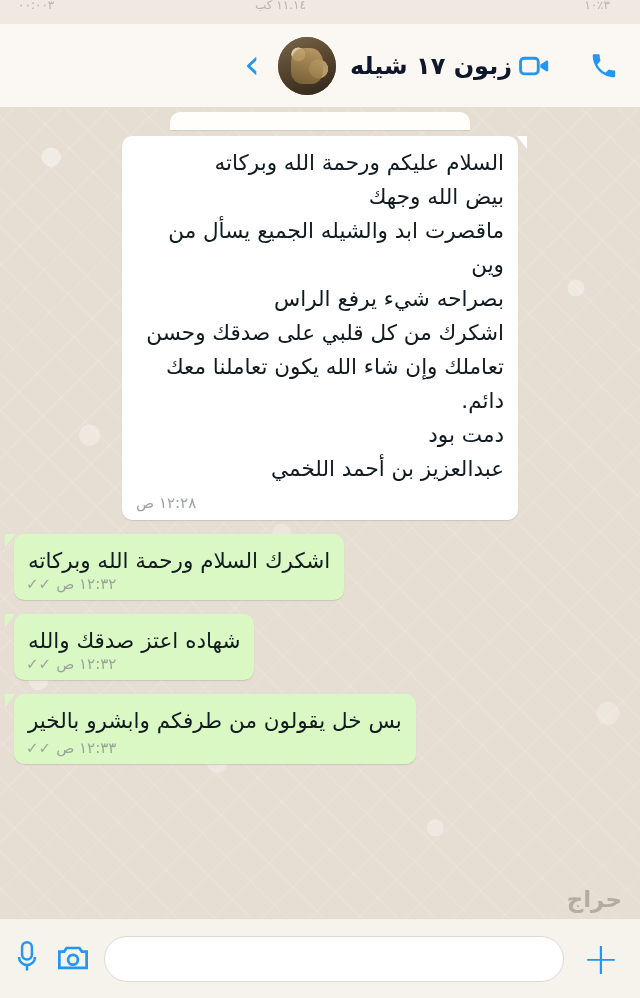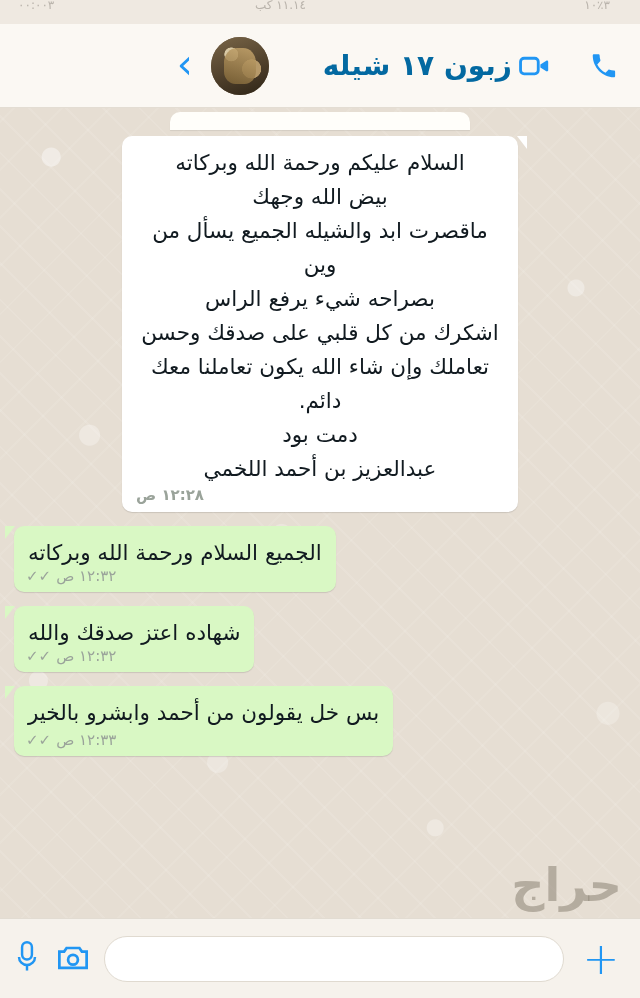--- a/index.html
+++ b/index.html
@@ -48,26 +48,25 @@
     display: flex; align-items: center; justify-content: center;
     color: #2196f3;
   }
   .hdr-right {
     margin-left: auto;
     display: flex;
     align-items: center;
     gap: 14px;
   }
   .title {
-    font-size: 28px;
+    font-size: 24px;
     font-weight: bold;
-    color: #0369a1;
+    color: #0f172a;
     white-space: nowrap;
     direction: rtl;
-    margin-left: 40px;
   }
   .avatar {
     width: 58px; height: 58px;
     border-radius: 50%;
     overflow: hidden;
     background: #6b5a43;
     position: relative;
     flex: none;
   }
   .avatar .av-a {
@@ -192,33 +191,33 @@
     gap: 5px;
     font-size: 15px;
     color: #9aa39a;
     direction: ltr;
   }
   .meta .time { letter-spacing: .3px; }
   .ticks { color: #9aa39a; font-size: 15px; line-height: 1; }
 
   
   .row.in.first { justify-content: center; }
-  .bubble.big { width: 396px; max-width: 440px; padding-bottom: 26px; }
-  .bubble.big .meta { bottom: 4px; left: 14px; font-weight: bold; }
+  .bubble.big { width: 396px; max-width: 440px; padding-bottom: 34px; text-align: right; }
+  .bubble.big .meta { bottom: 4px; left: 14px; }
 
   
   .row.clipped { margin-bottom: 0; }
   .bubble.clipped { padding-bottom: 26px; }
 
   
   .watermark {
     position: absolute;
     right: 18px;
     bottom: 14px;
-    font-size: 46px;
+    font-size: 23px;
     font-weight: bold;
     color: rgba(120,110,95,.45);
     z-index: 3;
     direction: rtl;
     letter-spacing: -1px;
   }
 
   
   .composer {
     position: absolute;
@@ -306,41 +305,41 @@
 دمت بود
 عبدالعزيز بن أحمد اللخمي</div>
         <div class="meta">
           <span class="time">١٢:٢٨ ص</span>
         </div>
       </div>
     </div>
 
     <div class="row out">
       <div class="bubble out">
-        <div class="msg-text">الجميع السلام ورحمة الله وبركاته</div>
+        <div class="msg-text">اشكرك السلام ورحمة الله وبركاته</div>
         <div class="meta">
           <span class="ticks">✓✓</span>
           <span class="time">١٢:٣٢ ص</span>
         </div>
       </div>
     </div>
 
     <div class="row out">
       <div class="bubble out">
         <div class="msg-text">شهاده اعتز صدقك والله</div>
         <div class="meta">
           <span class="ticks">✓✓</span>
           <span class="time">١٢:٣٢ ص</span>
         </div>
       </div>
     </div>
 
     <div class="row out clipped">
       <div class="bubble out clipped">
-        <div class="msg-text">بس خل يقولون من أحمد وابشرو بالخير</div>
+        <div class="msg-text">بس خل يقولون من طرفكم وابشرو بالخير</div>
         <div class="meta">
           <span class="ticks">✓✓</span>
           <span class="time">١٢:٣٣ ص</span>
         </div>
       </div>
     </div>
 
   </div>
 
   <div class="watermark">حراج</div>

